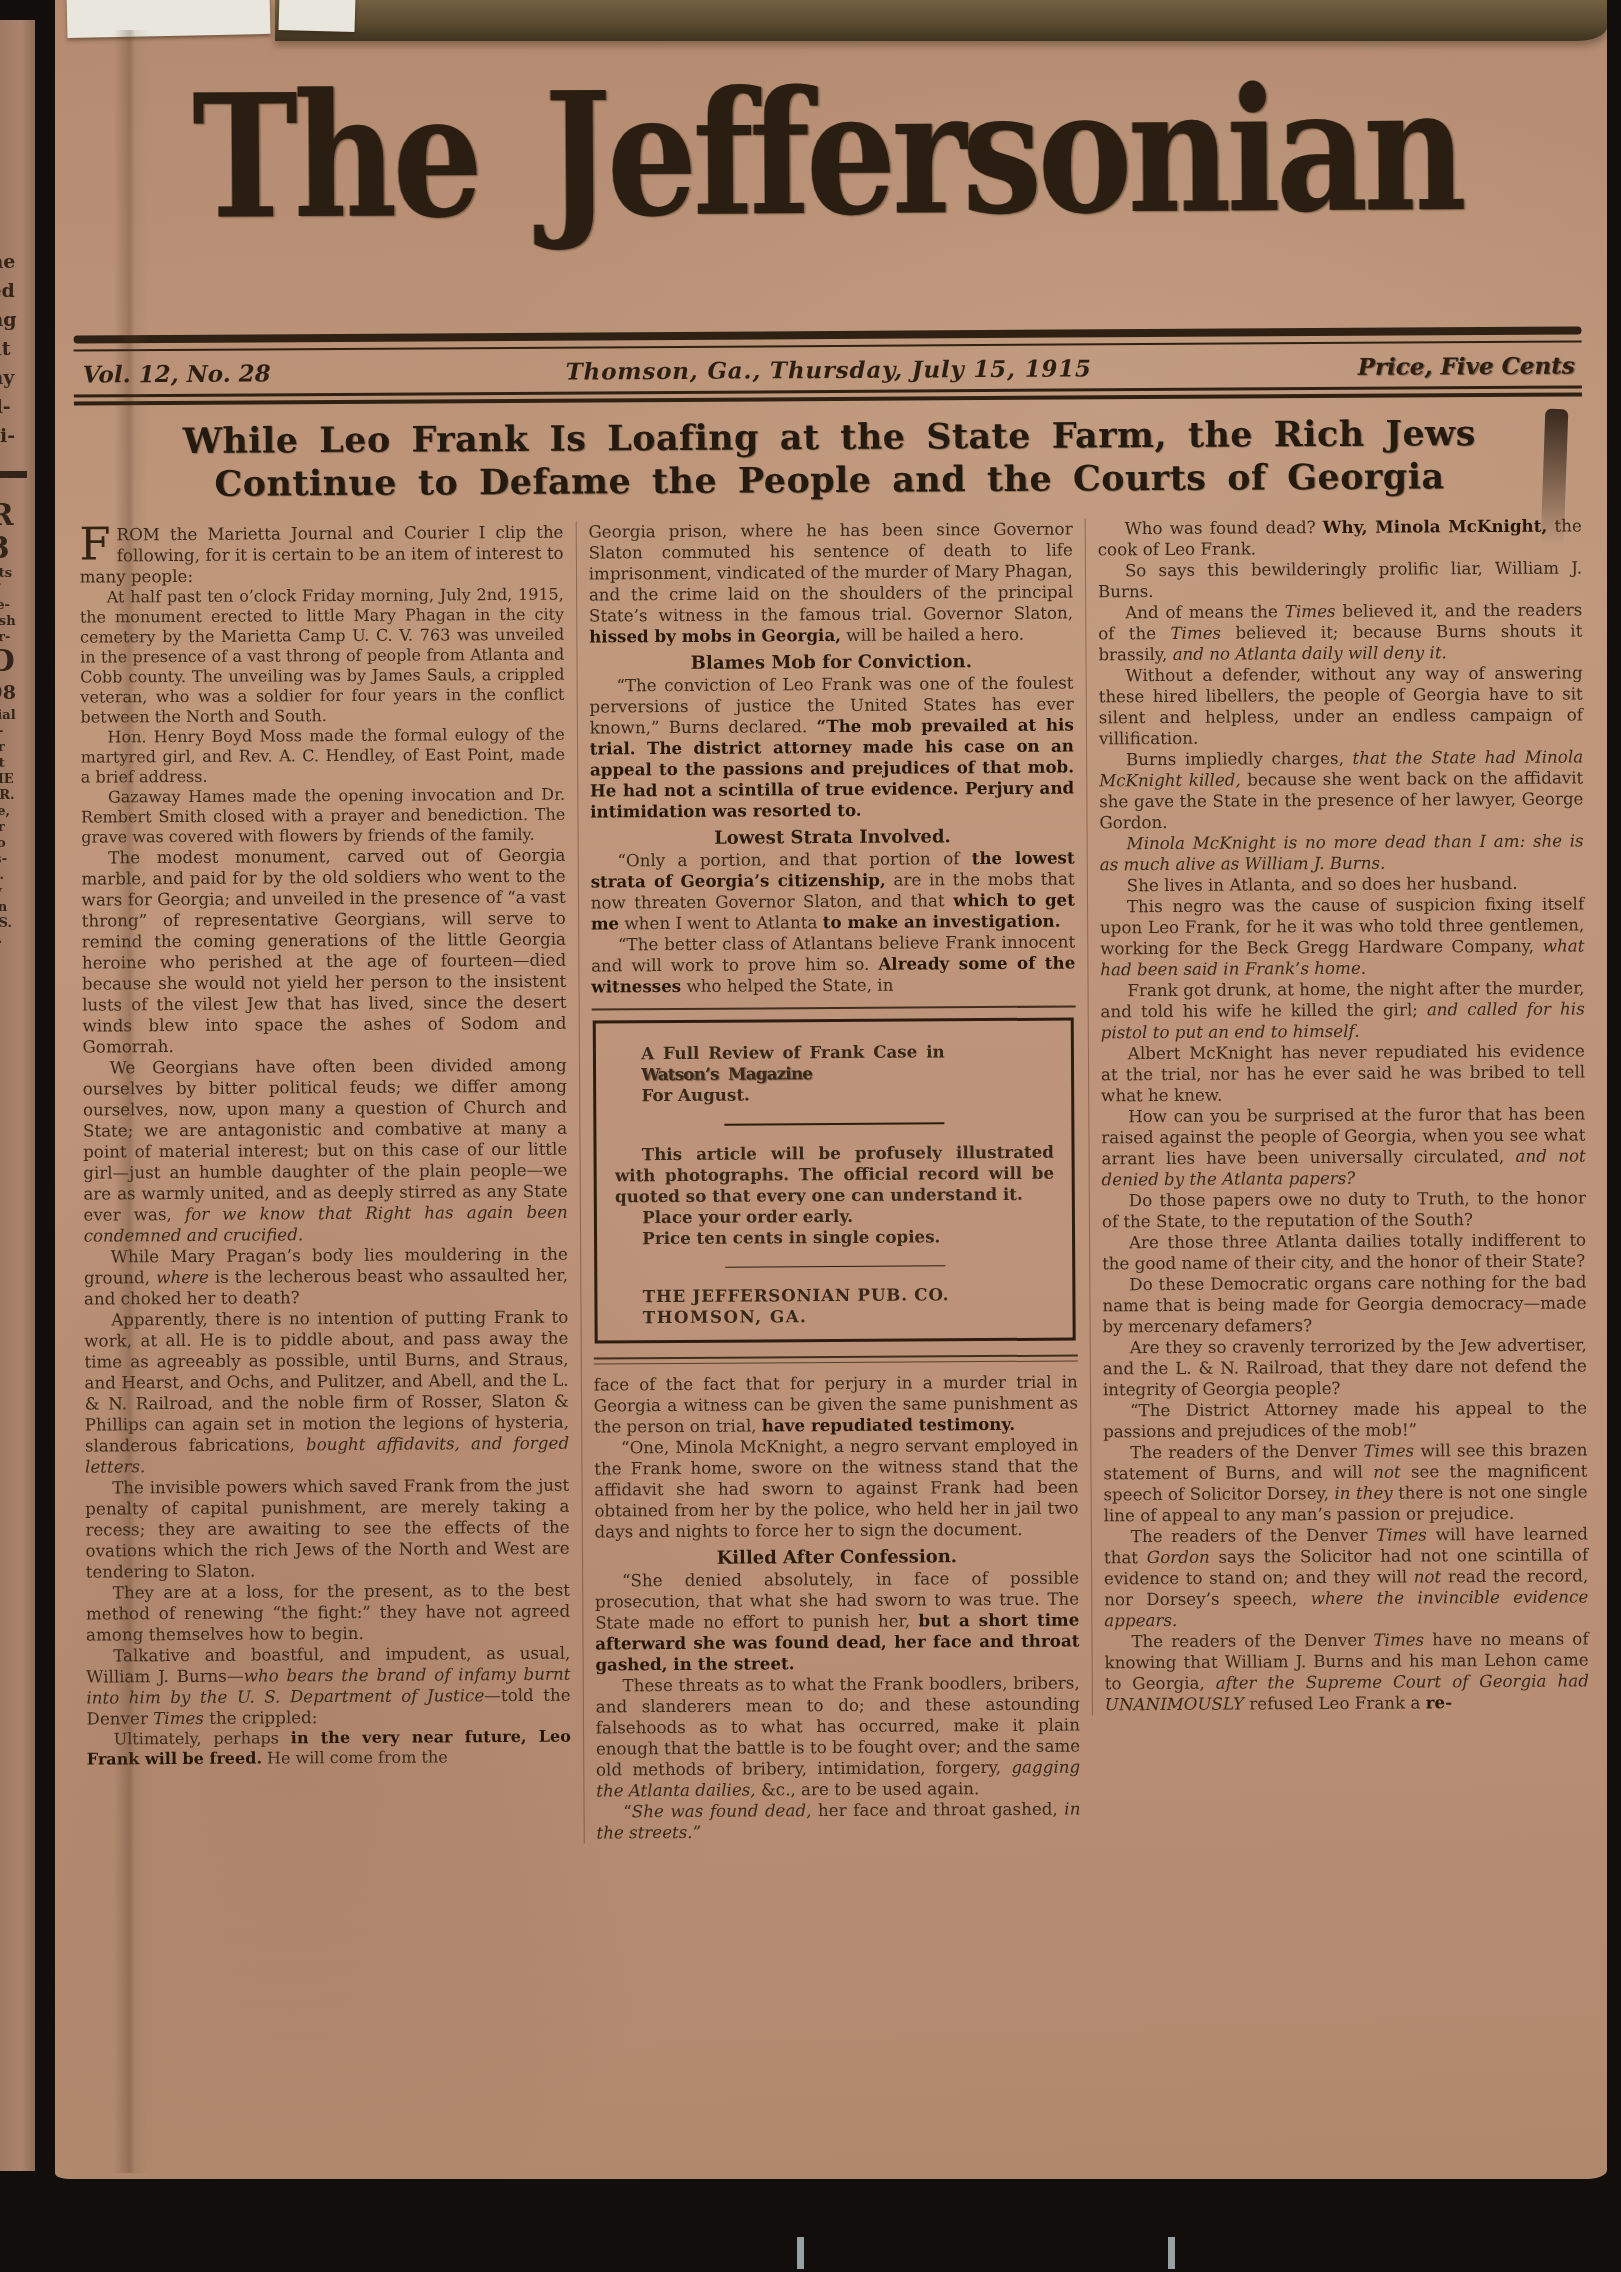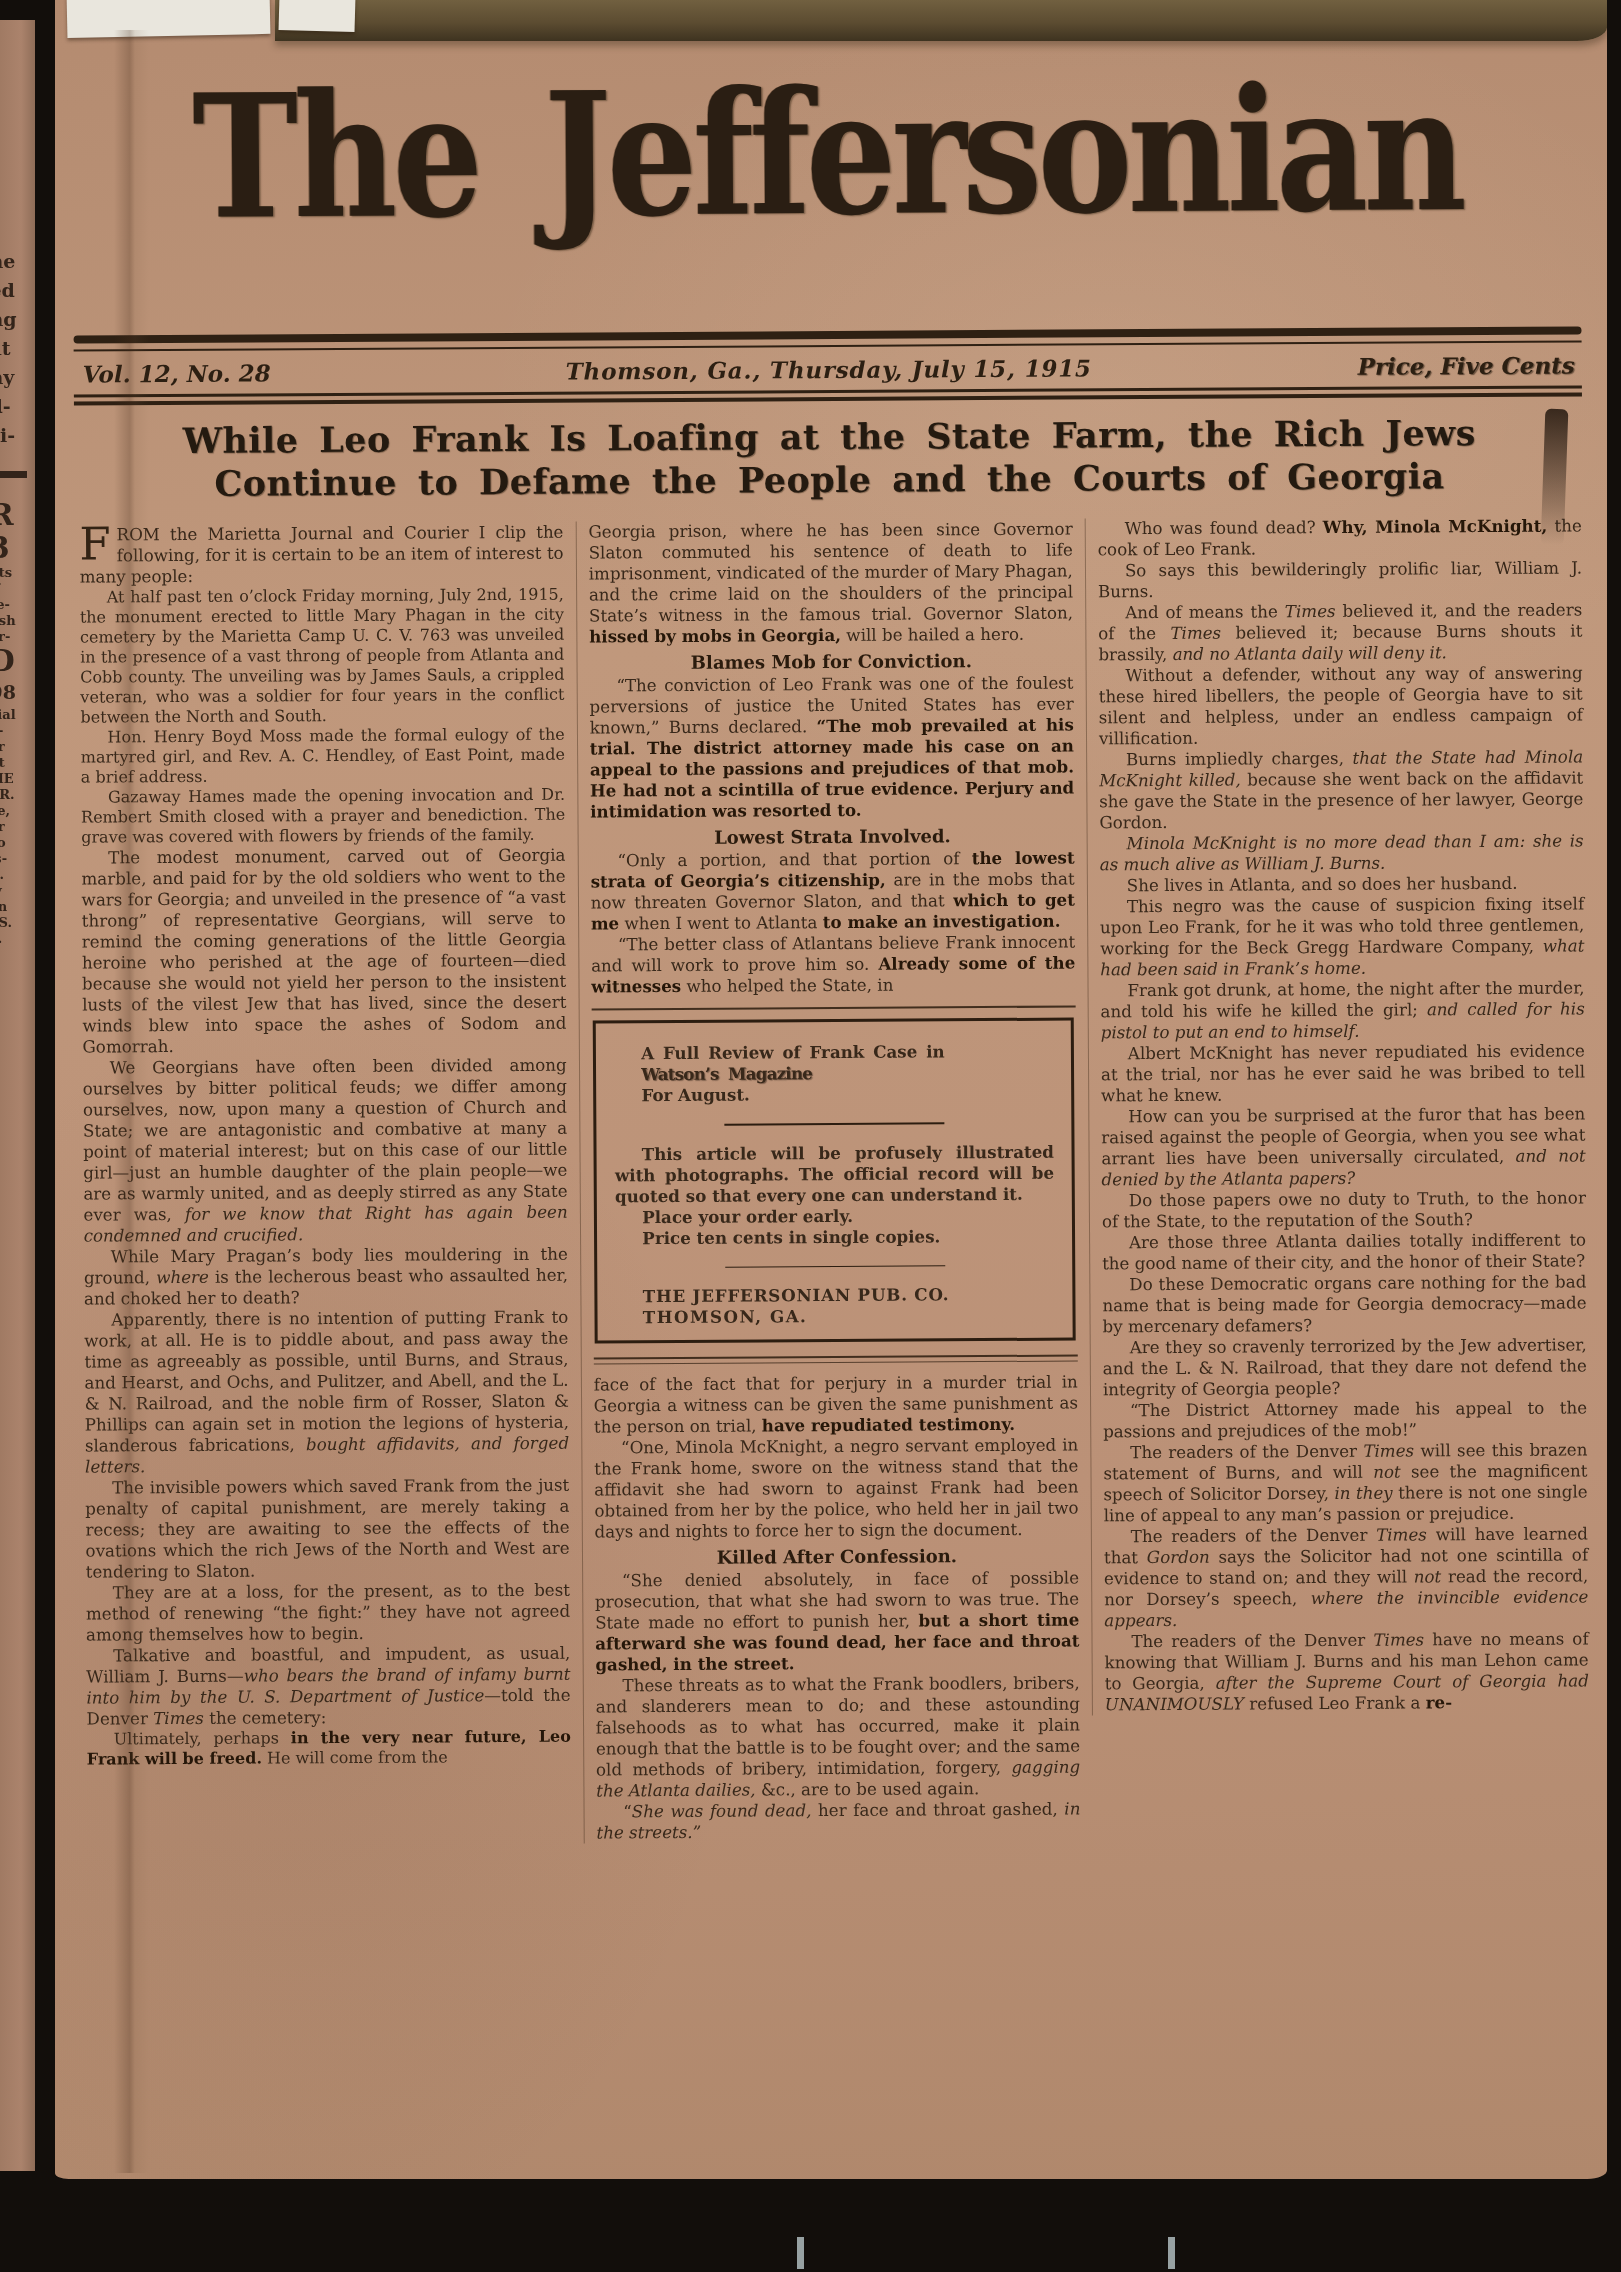--- a/index.html
+++ b/index.html
@@ -166,21 +166,21 @@
           <p class="para noindent"><span class="dropcap">F</span><span>ROM the Marietta Journal and Courier I clip the following, for it is certain to be an item of interest to many people:</span></p>
           <p class="extract"><span>At half past ten o’clock Friday morning, July 2nd, 1915, the monument erected to little Mary Phagan in the city cemetery by the Marietta Camp U. C. V. 763 was unveiled in the presence of a vast throng of people from Atlanta and Cobb county. The unveiling was by James Sauls, a crippled veteran, who was a soldier for four years in the conflict between the North and South.</span></p>
           <p class="extract"><span>Hon. Henry Boyd Moss made the formal eulogy of the martyred girl, and Rev. A. C. Hendley, of East Point, made a brief address.</span></p>
           <p class="extract"><span>Gazaway Hames made the opening invocation and Dr. Rembert Smith closed with a prayer and benediction. The grave was covered with flowers by friends of the family.</span></p>
           <p class="para"><span>The modest monument, carved out of Georgia marble, and paid for by the old soldiers who went to the wars for Georgia; and unveiled in the presence of “a vast throng” of representative Georgians, will serve to remind the coming generations of the little Georgia heroine who perished at the age of fourteen—died because she would not yield her person to the insistent lusts of the vilest Jew that has lived, since the desert winds blew into space the ashes of Sodom and Gomorrah.</span></p>
           <p class="para"><span>We Georgians have often been divided among ourselves by bitter political feuds; we differ among ourselves, now, upon many a question of Church and State; we are antagonistic and combative at many a point of material interest; but on this case of our little girl—just an humble daughter of the plain people—we are as warmly united, and as deeply stirred as any State ever was, </span><span class="i">for we know that Right has again been condemned and crucified.</span></p>
           <p class="para"><span>While Mary Pragan’s body lies mouldering in the ground, </span><span class="i">where</span><span> is the lecherous beast who assaulted her, and choked her to death?</span></p>
           <p class="para"><span>Apparently, there is no intention of putting Frank to work, at all. He is to piddle about, and pass away the time as agreeably as possible, until Burns, and Straus, and Hearst, and Ochs, and Pulitzer, and Abell, and the L. &amp; N. Railroad, and the noble firm of Rosser, Slaton &amp; Phillips can again set in motion the legions of hysteria, slanderous fabrications, </span><span class="i">bought affidavits, and forged letters.</span></p>
           <p class="para"><span>The invisible powers which saved Frank from the just penalty of capital punishment, are merely taking a recess; they are awaiting to see the effects of the ovations which the rich Jews of the North and West are tendering to Slaton.</span></p>
           <p class="para"><span>They are at a loss, for the present, as to the best method of renewing “the fight:” they have not agreed among themselves how to begin.</span></p>
-          <p class="para"><span>Talkative and boastful, and impudent, as usual, William J. Burns—</span><span class="i">who bears the brand of infamy burnt into him by the U. S. Department of Justice</span><span>—told the Denver </span><span class="i">Times</span><span> the cemetery:</span></p>
+          <p class="para"><span>Talkative and boastful, and impudent, as usual, William J. Burns—</span><span class="i">who bears the brand of infamy burnt into him by the U. S. Department of Justice</span><span>—told the Denver </span><span class="i">Times</span><span> the crippled:</span></p>
           <p class="extract"><span>Ultimately, perhaps </span><span class="b">in the very near future, Leo Frank will be freed.</span><span> He will come from the</span></p>
         </div>
         <div class="col">
           <p class="para noindent"><span>Georgia prison, where he has been since Governor Slaton commuted his sentence of death to life imprisonment, vindicated of the murder of Mary Phagan, and the crime laid on the shoulders of the principal State’s witness in the famous trial. Governor Slaton, </span><span class="b">hissed by mobs in Georgia,</span><span> will be hailed a hero.</span></p>
           <h3 class="subhead">Blames Mob for Conviction.</h3>
           <p class="para"><span>“The conviction of Leo Frank was one of the foulest perversions of justice the United States has ever known,” Burns declared. </span><span class="b">“The mob prevailed at his trial. The district attorney made his case on an appeal to the passions and prejudices of that mob. He had not a scintilla of true evidence. Perjury and intimidation was resorted to.</span></p>
           <h3 class="subhead">Lowest Strata Involved.</h3>
           <p class="para"><span>“Only a portion, and that portion of </span><span class="b">the lowest strata of Georgia’s citizenship,</span><span> are in the mobs that now threaten Governor Slaton, and that </span><span class="b">which to get me</span><span> when I went to Atlanta </span><span class="b">to make an investigation.</span></p>
           <p class="para"><span>“The better class of Atlantans believe Frank innocent and will work to prove him so. </span><span class="b">Already some of the witnesses</span><span> who helped the State, in</span></p>
           <div class="colrule"></div>

